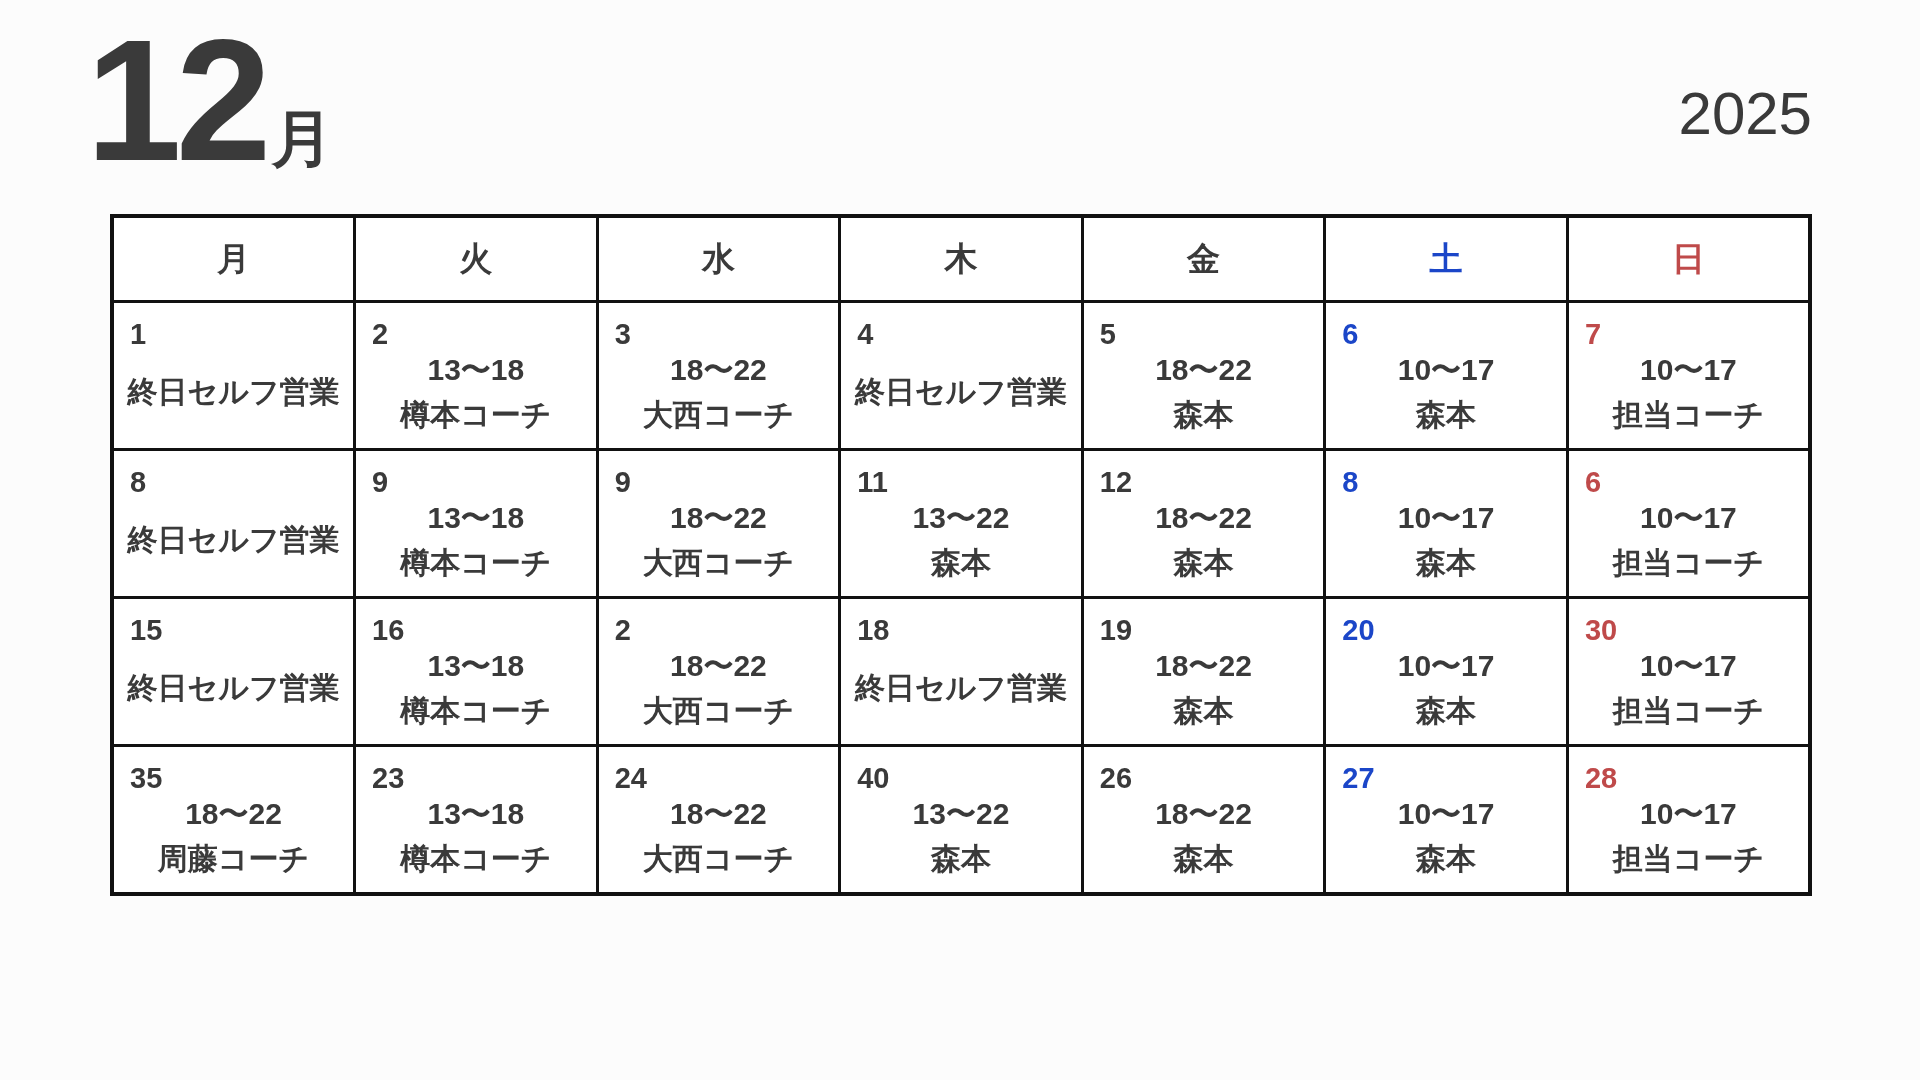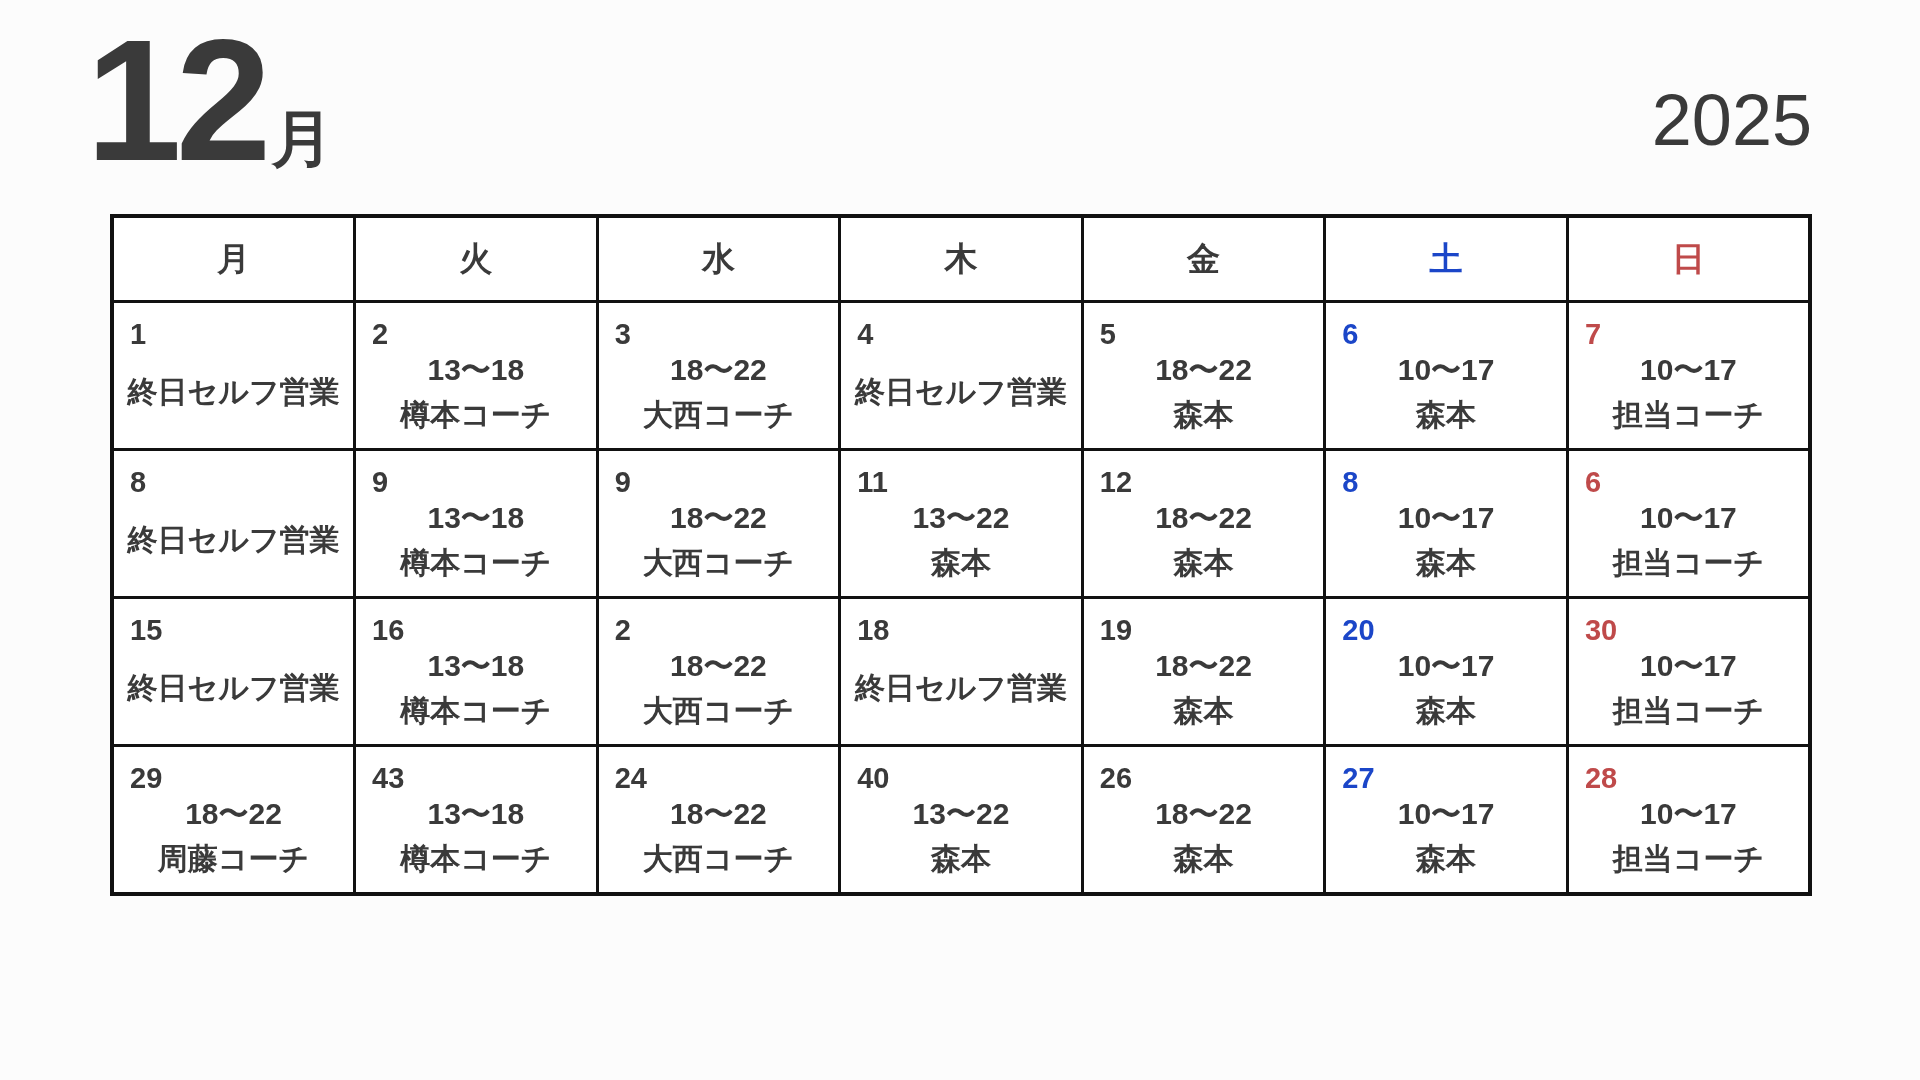--- a/index.html
+++ b/index.html
@@ -17,21 +17,21 @@
   .month-title{
     position:absolute;left:86px;top:14px;
     font-weight:600;line-height:1;
     color:var(--ink);
     white-space:nowrap;
   }
   .month-number{font-size:172px;letter-spacing:-6px;}
   .month-suffix{font-size:62px;font-weight:600;margin-left:6px;}
   .year-label{
     position:absolute;right:108px;top:84px;
-    font-size:72px;font-weight:500;line-height:1;
+    font-size:60px;font-weight:500;line-height:1;
     color:var(--ink);
     margin-left:18px;
   }
 
   
   table.calendar{
     position:absolute;left:110px;top:214px;
     width:1702px;
     border-collapse:collapse;
     table-layout:fixed;
@@ -242,28 +242,28 @@
           <td class="day-cell">
             <div class="day-num sunday">30</div>
             <div class="cell-lines">
               <div>10〜17</div>
               <div>担当コーチ</div>
             </div>
           </td>
         </tr>
         <tr>
           <td class="day-cell">
-            <div class="day-num weekday">29</div>
+            <div class="day-num weekday">35</div>
             <div class="cell-lines">
               <div>18〜22</div>
               <div>周藤コーチ</div>
             </div>
           </td>
           <td class="day-cell">
-            <div class="day-num weekday">43</div>
+            <div class="day-num weekday">23</div>
             <div class="cell-lines">
               <div>13〜18</div>
               <div>樽本コーチ</div>
             </div>
           </td>
           <td class="day-cell">
             <div class="day-num weekday">24</div>
             <div class="cell-lines">
               <div>18〜22</div>
               <div>大西コーチ</div>

